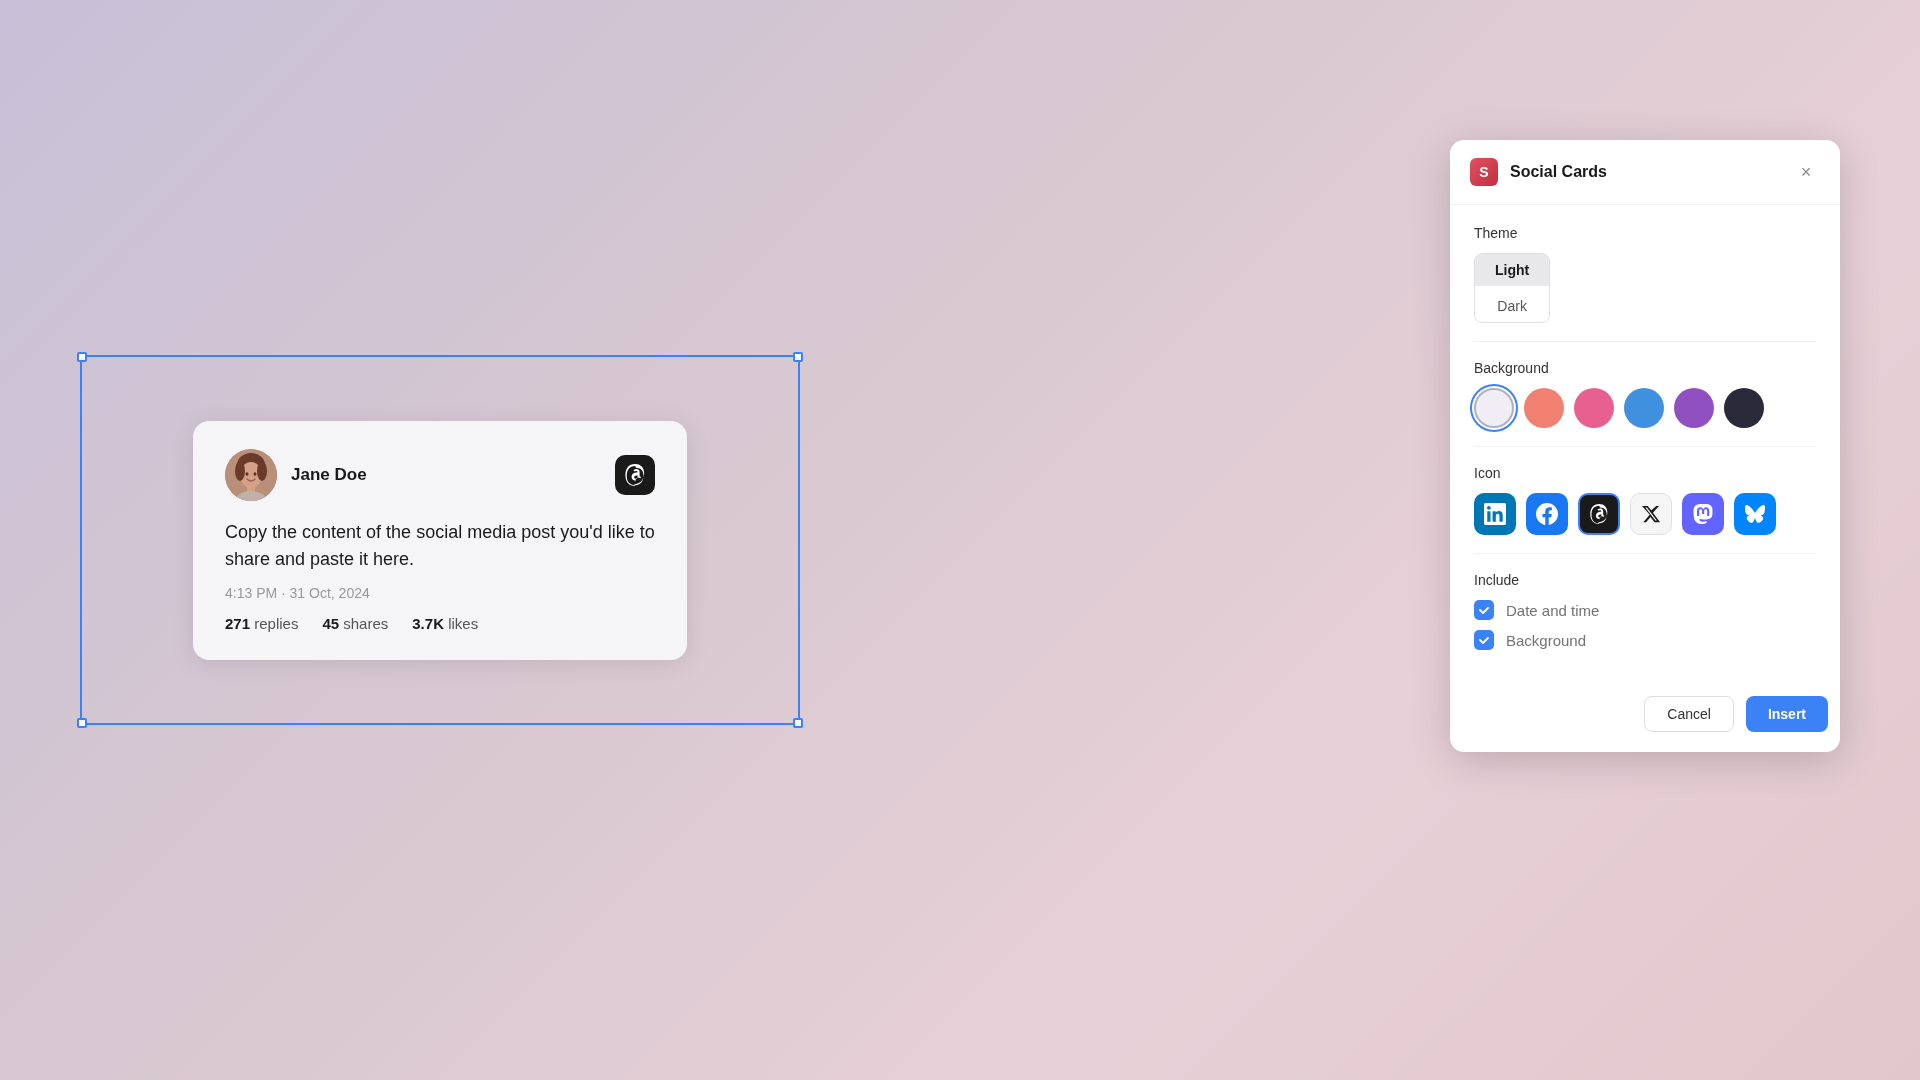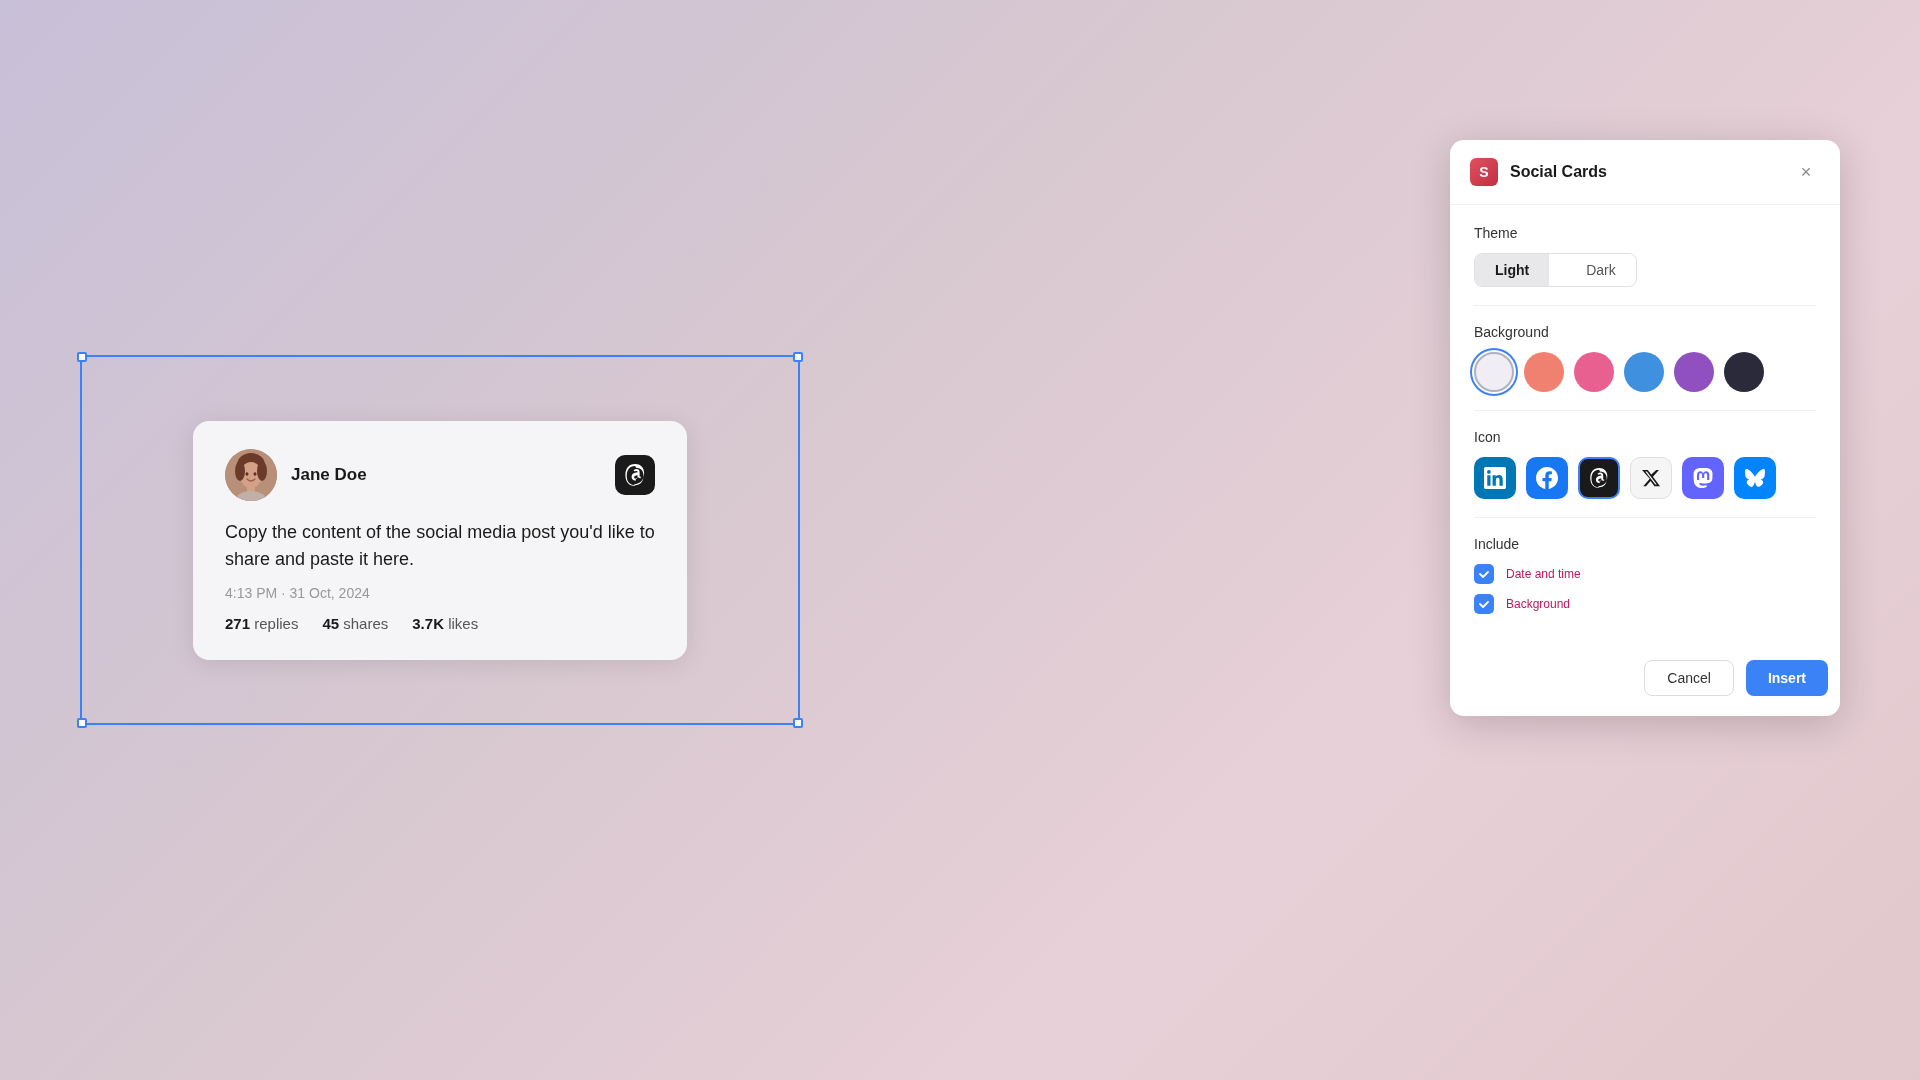--- a/index.html
+++ b/index.html
@@ -182,25 +182,26 @@
 
     .divider {
       height: 1px;
       background: #f0f0f0;
       margin: 18px 0;
     }
 
     
     .theme-toggle {
       display: flex;
-      gap: 17px;
+      gap: 4px;
       border: 1.5px solid #e0e0e0;
       border-radius: 8px;
       overflow: hidden;
       width: fit-content;
+      flex-direction: column;
     }
 
     .theme-btn {
       padding: 8px 20px;
       font-size: 14px;
       font-weight: 500;
       cursor: pointer;
       border: none;
       background: transparent;
       color: #555;
@@ -275,22 +276,22 @@
       cursor: pointer;
       flex-shrink: 0;
     }
 
     .checkbox svg {
       width: 12px;
       height: 12px;
     }
 
     .checkbox-label {
-      font-size: 12px;
-      color: #be185d;
+      font-size: 15px;
+      color: #737373;
       text-align: right;
     }
 
     
     .dialog-footer {
       display: flex;
       justify-content: flex-end;
       gap: 12px;
       padding: 16px 12px 20px;
     }

